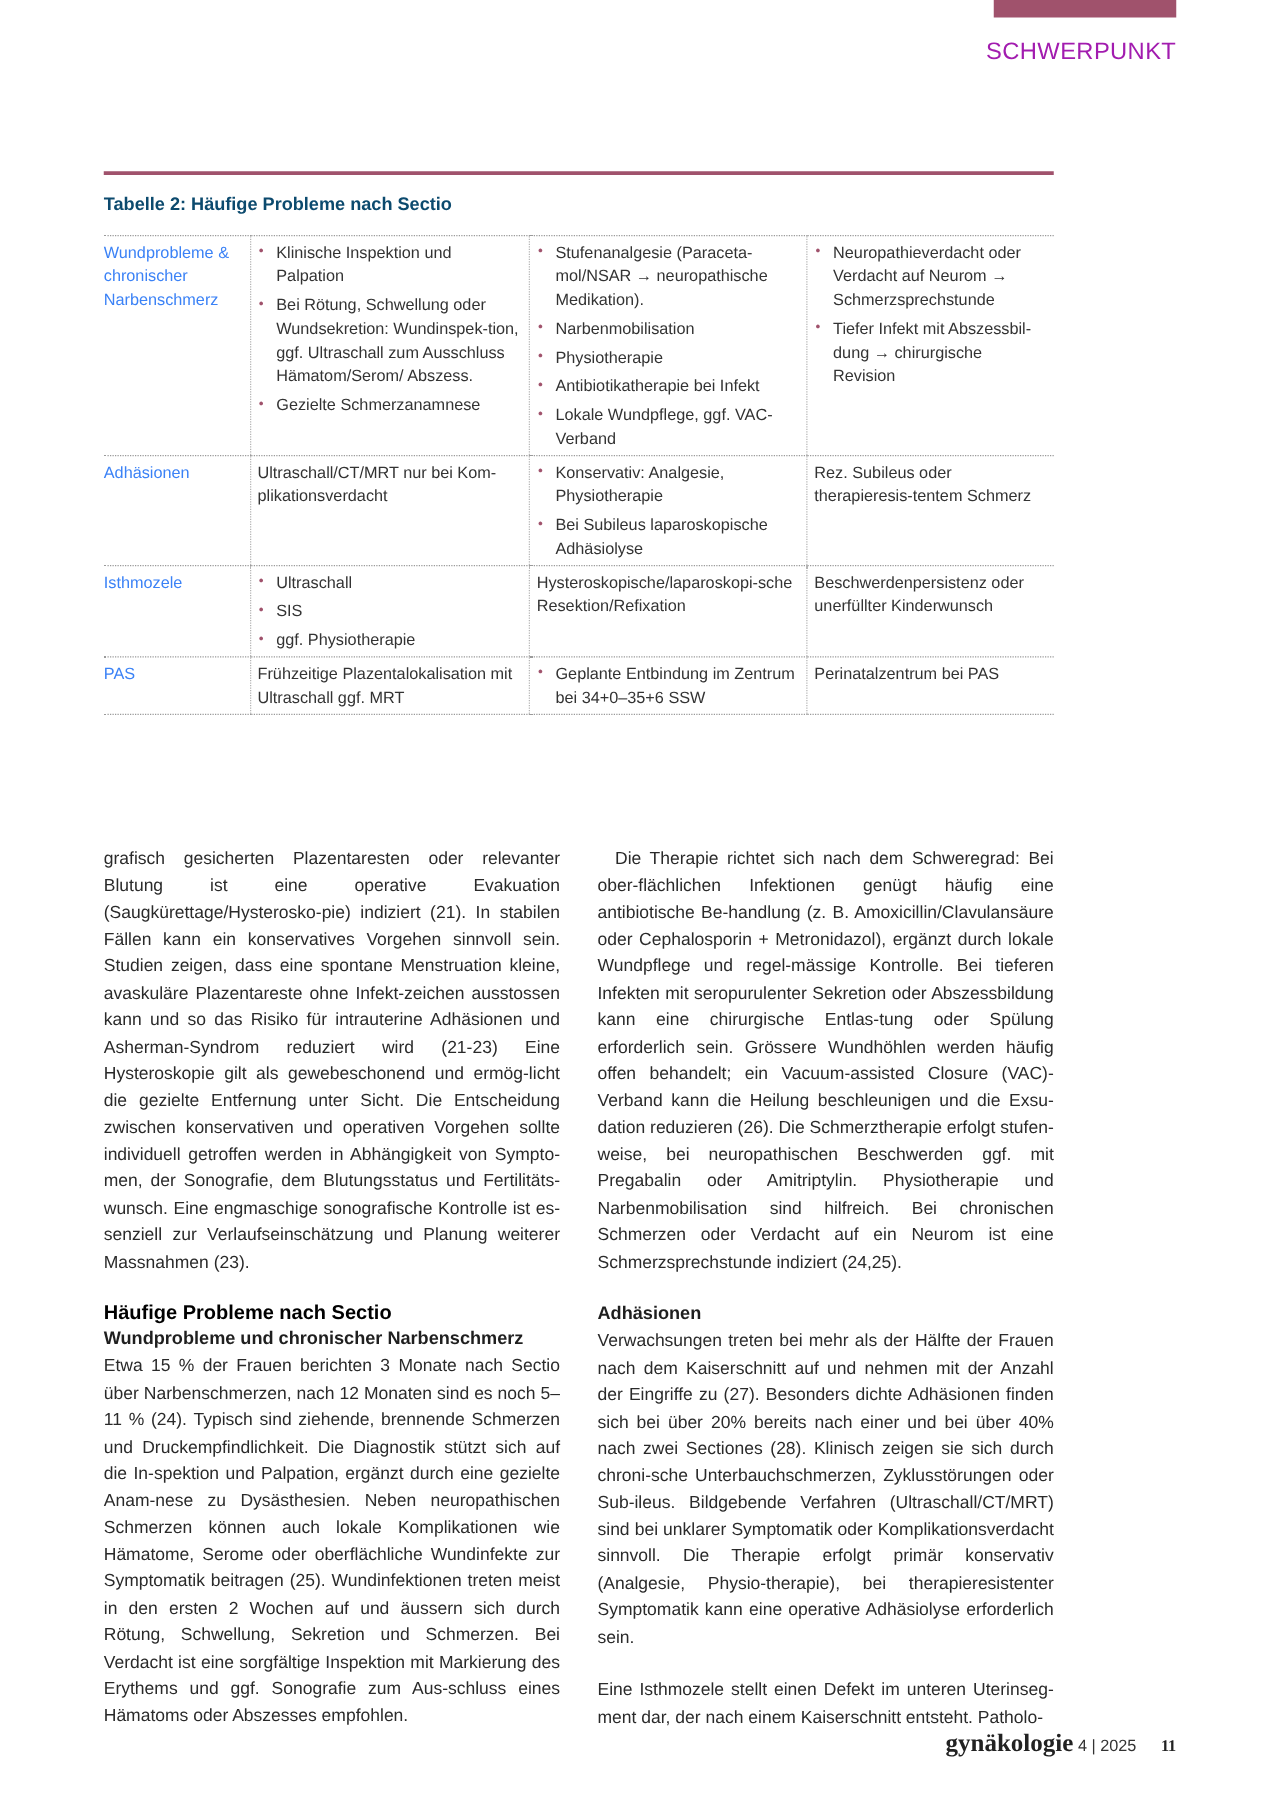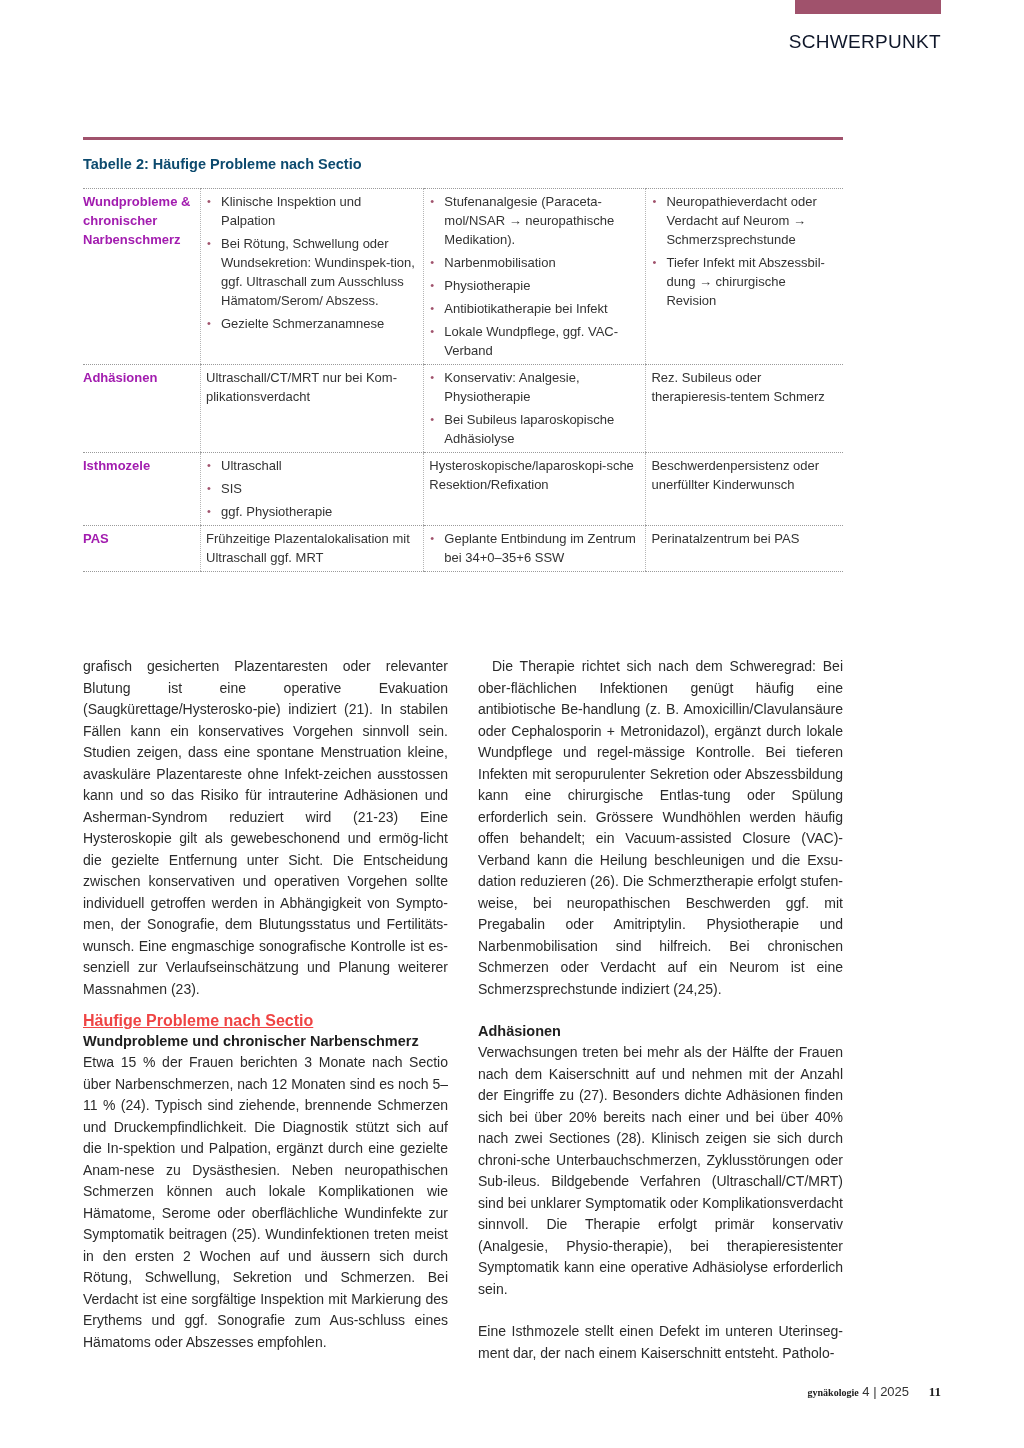--- a/index.html
+++ b/index.html
@@ -1,45 +1,45 @@
 <!DOCTYPE html>
 <html><head>
 <meta charset="utf-8">
 <style>
   html, body { margin: 0; padding: 0; background: #ffffff; }
   body { width: 1024px; height: 1448px; position: relative; overflow: hidden;
          font-family: "Liberation Sans", "DejaVu Sans", sans-serif; color: #2a2a2a; }
   .top-bar { position: absolute; left: 795px; top: 0; width: 146px; height: 14px; background: #a0526c; }
-  .section-label { position: absolute; right: 83px; top: 31px; font-size: 19px; letter-spacing: 0.3px; color: #0f172a; }
+  .section-label { position: absolute; right: 83px; top: 31px; font-size: 19px; letter-spacing: 0.3px; color: #a21caf; }
   .table-rule { position: absolute; left: 83px; top: 137px; width: 760px; height: 3px; background: #a0526c; }
   .table-title { position: absolute; left: 83px; top: 156px; font-size: 14.5px; font-weight: bold; color: #0c4a6e; }
 
   table.probs { position: absolute; left: 83px; top: 188px; width: 760px; border-collapse: collapse; font-size: 13px; line-height: 19px; color: #333; }
   table.probs td, table.probs th { vertical-align: top; text-align: left; border-top: 1px dotted #9a9a9a; border-bottom: 1px dotted #9a9a9a; padding: 3px 5px 4px 5px; }
   table.probs td + td, table.probs th + th { border-left: 1px dotted #b5b5b5; }
   table.probs th { font-weight: bold; color: #1f1f1f; padding-top: 18px; padding-bottom: 2px; }
-  table.probs td.rowhead { font-weight: bold; color: #a21caf; padding-left: 0; width: 112px; }
+  table.probs td.rowhead { font-weight: normal; color: #3b82f6; padding-left: 0; width: 112px; }
   table.probs th.blank { padding-left: 0; }
   .col-diag { width: 202px; } .col-ther { width: 202px; }
   ul.bl { list-style: none; margin: 0; padding: 0; }
   ul.bl li { position: relative; padding-left: 15px; margin-bottom: 4px; }
   ul.bl li:last-child { margin-bottom: 0; }
   ul.bl li .dot { position: absolute; left: 1px; top: 0; color: #a0526c; font-size: 11px; }
 
-  .col { position: absolute; top: 656px; width: 365px; font-size: 14px; line-height: 21.5px; color: #2a2a2a; text-align: justify; }
+  .col { position: absolute; top: 676px; width: 365px; font-size: 14px; line-height: 21.5px; color: #2a2a2a; text-align: justify; }
   .col-left { left: 83px; }
   .col-right { left: 478px; }
   .col p { margin: 0; }
   .col p.indent { text-indent: 14px; }
-  .h2 { font-size: 16px; font-weight: bold; color: #ef4444; margin-top: 10px; line-height: 21px; text-decoration: underline; }
+  .h2 { font-size: 16px; font-weight: bold; color: #000000; margin-top: 20px; line-height: 21px; }
   .h3 { font-size: 14.5px; font-weight: bold; color: #1f1f1f; line-height: 21px; }
   .gap { height: 21px; }
 
   .footer { position: absolute; right: 83px; top: 1384px; font-size: 13px; color: #333; }
-  .footer .journal { font-family: "Liberation Serif", "DejaVu Serif", serif; font-weight: bold; font-size: 10px; color: #222; }
+  .footer .journal { font-family: "Liberation Serif", "DejaVu Serif", serif; font-weight: bold; font-size: 20px; color: #222; }
   .footer .page { font-family: "Liberation Serif", "DejaVu Serif", serif; font-weight: bold; font-size: 13px; color: #222; margin-left: 16px; }
 </style>
 </head>
 <body>
 
 <div class="top-bar"></div>
 <div class="section-label">SCHWERPUNKT</div>
 
 <div class="table-rule"></div>
 <div class="table-title">Tabelle 2: Häufige Probleme nach Sectio</div>

